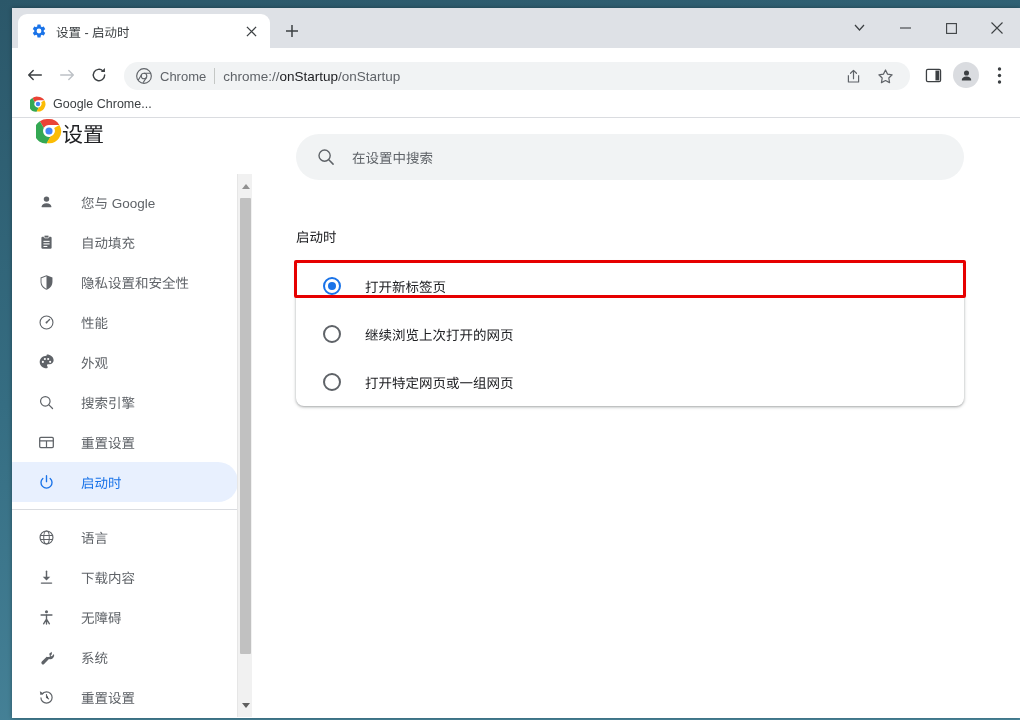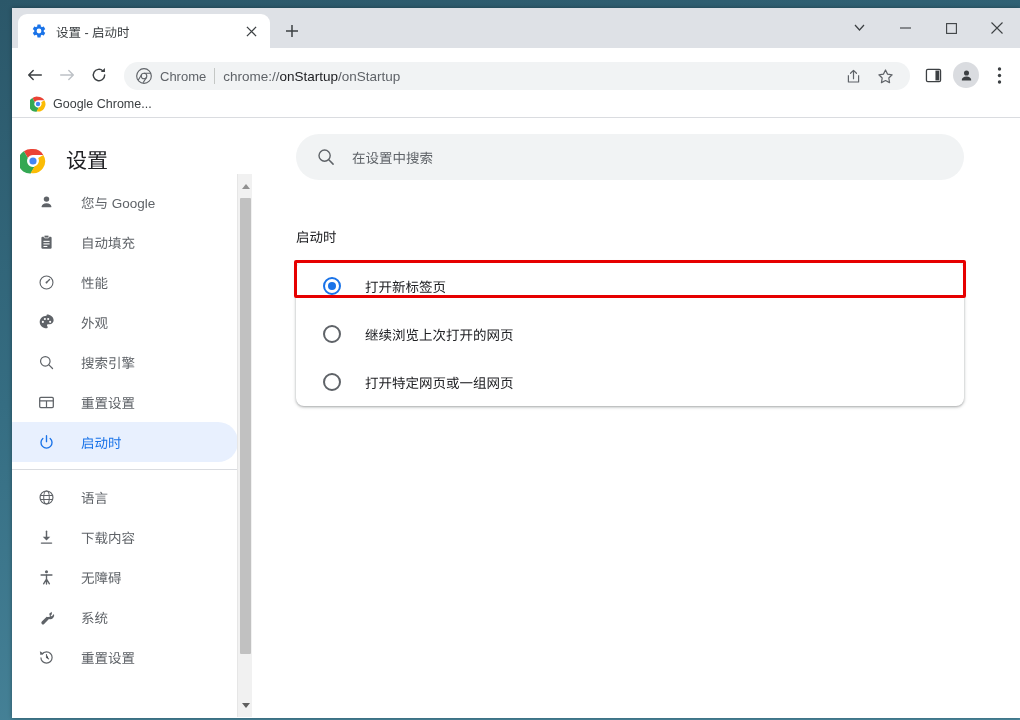--- a/index.html
+++ b/index.html
@@ -145,22 +145,22 @@
 
   
   #sidebar {
     width: 240px; flex: 0 0 240px;
     position: relative;
     background: #ffffff;
     display: flex; flex-direction: column;
   }
   #sidebar-header {
     height: 56px;
-    display: flex; align-items: flex-end;
-    padding-left: 8px; gap: 20px;
+    display: flex; align-items: flex-start;
+    padding-left: 24px; 
   }
   #settings-logo { width: 26px; height: 26px; display:block; }
   #settings-title {
     font-size: 21px; color: #202124; font-weight: 400;
   }
   #sidebar-menu {
     flex: 1 1 auto;
     padding-top: 8px;
     overflow: hidden;
   }
@@ -445,20 +445,30 @@
                 <rect x="4" y="3.2" width="12" height="14.2" rx="1.4" fill="#5f6368"></rect>
                 <rect x="7.2" y="1.4" width="5.6" height="3.2" rx="1" fill="#5f6368" stroke="#fff" stroke-width="0.9"></rect>
                 <rect x="6.4" y="8" width="7.2" height="1.3" fill="#fff"></rect>
                 <rect x="6.4" y="11" width="7.2" height="1.3" fill="#fff"></rect>
                 <rect x="6.4" y="14" width="4.6" height="1.3" fill="#fff"></rect>
               </svg>
           </span>
           <span class="mi-label">自动填充</span>
         </div>
 
+        <div class="menu-item">
+          <span class="mi-icon">
+            <svg width="17" height="17" viewBox="0 0 20 20">
+                <path fill="#5f6368" d="M10 1.4L3 4.1v5.1c0 4.3 3 8.3 7 9.4 4-1.1 7-5.1 7-9.4V4.1z"></path>
+                <path fill="#fff" d="M10 1.4v17.2c-4-1.1-7-5.1-7-9.4V4.1z" opacity="0"></path>
+                <path fill="#fff" d="M10 2.6L4.1 4.9v4.3c0 3.6 2.5 7 5.9 8.1z" opacity="0.98"></path>
+              </svg>
+          </span>
+          <span class="mi-label">隐私设置和安全性</span>
+        </div>
 
         <div class="menu-item">
           <span class="mi-icon">
             <svg width="17" height="17" viewBox="0 0 20 20">
                 <circle cx="10" cy="10" r="7.6" fill="none" stroke="#5f6368" stroke-width="1.3"></circle>
                 <path stroke="#5f6368" stroke-width="1.5" stroke-linecap="round" d="M10 10l3.6-3.6"></path>
                 <circle cx="10" cy="10" r="1.1" fill="#5f6368"></circle>
               </svg>
           </span>
           <span class="mi-label">性能</span>

